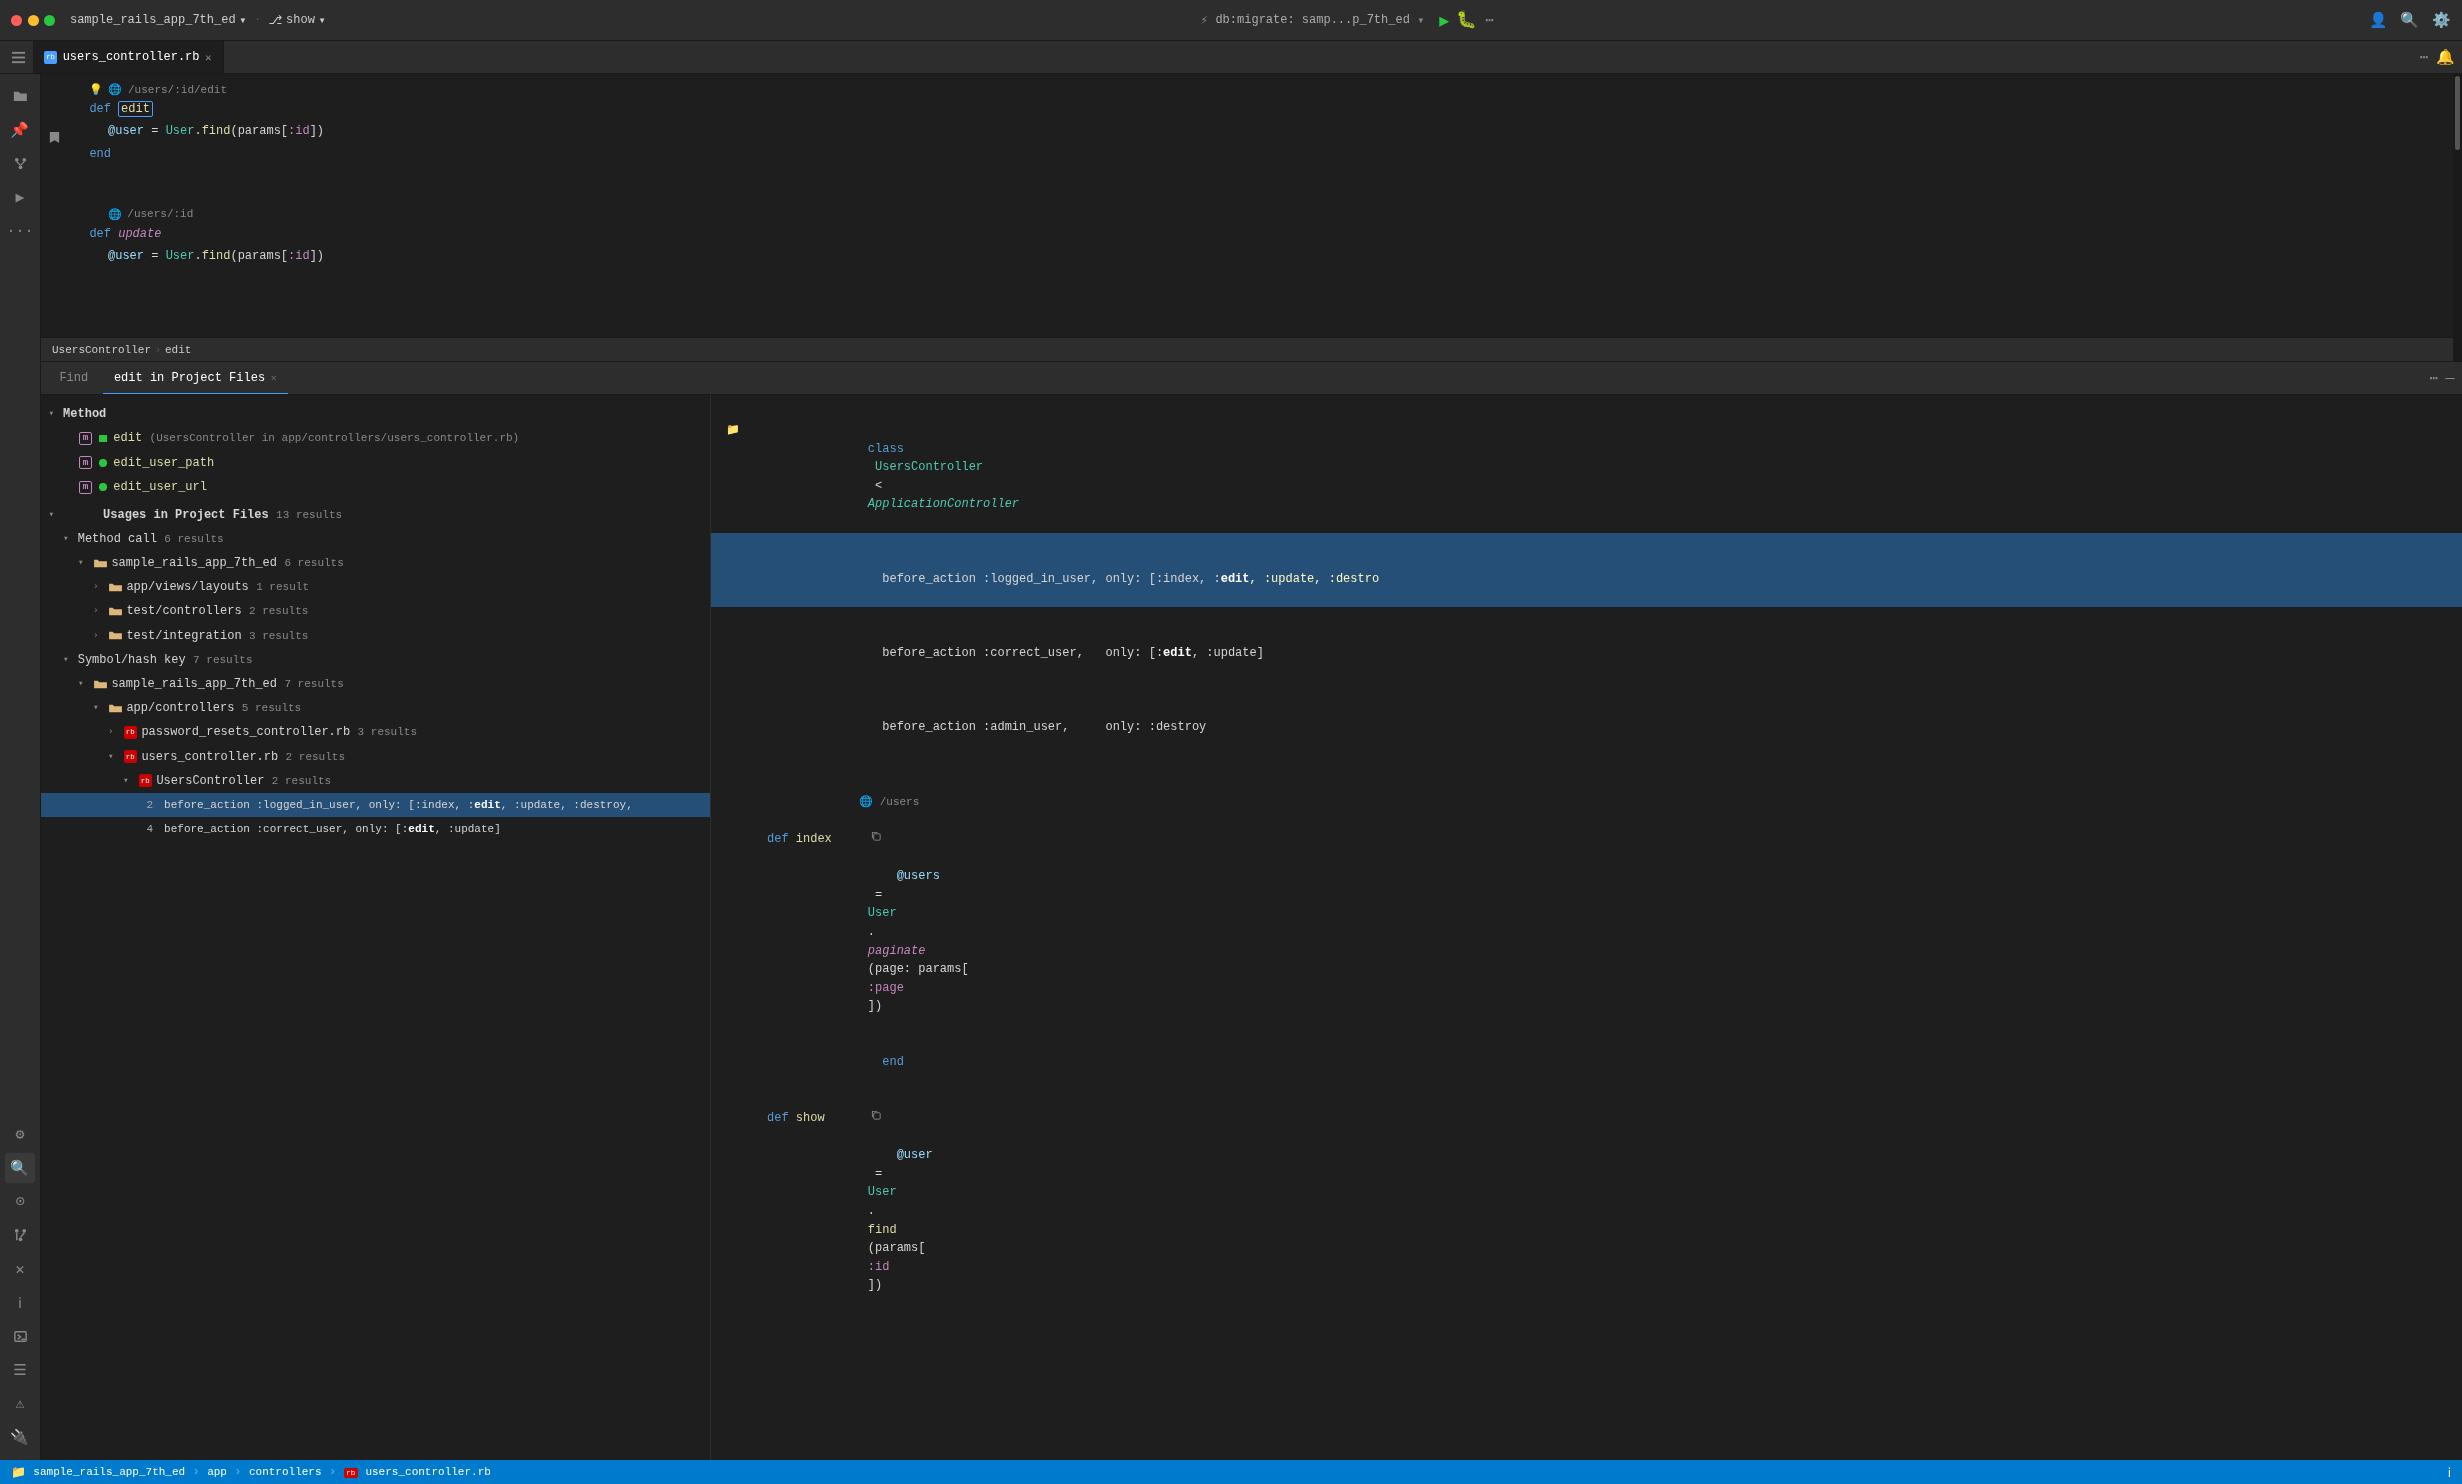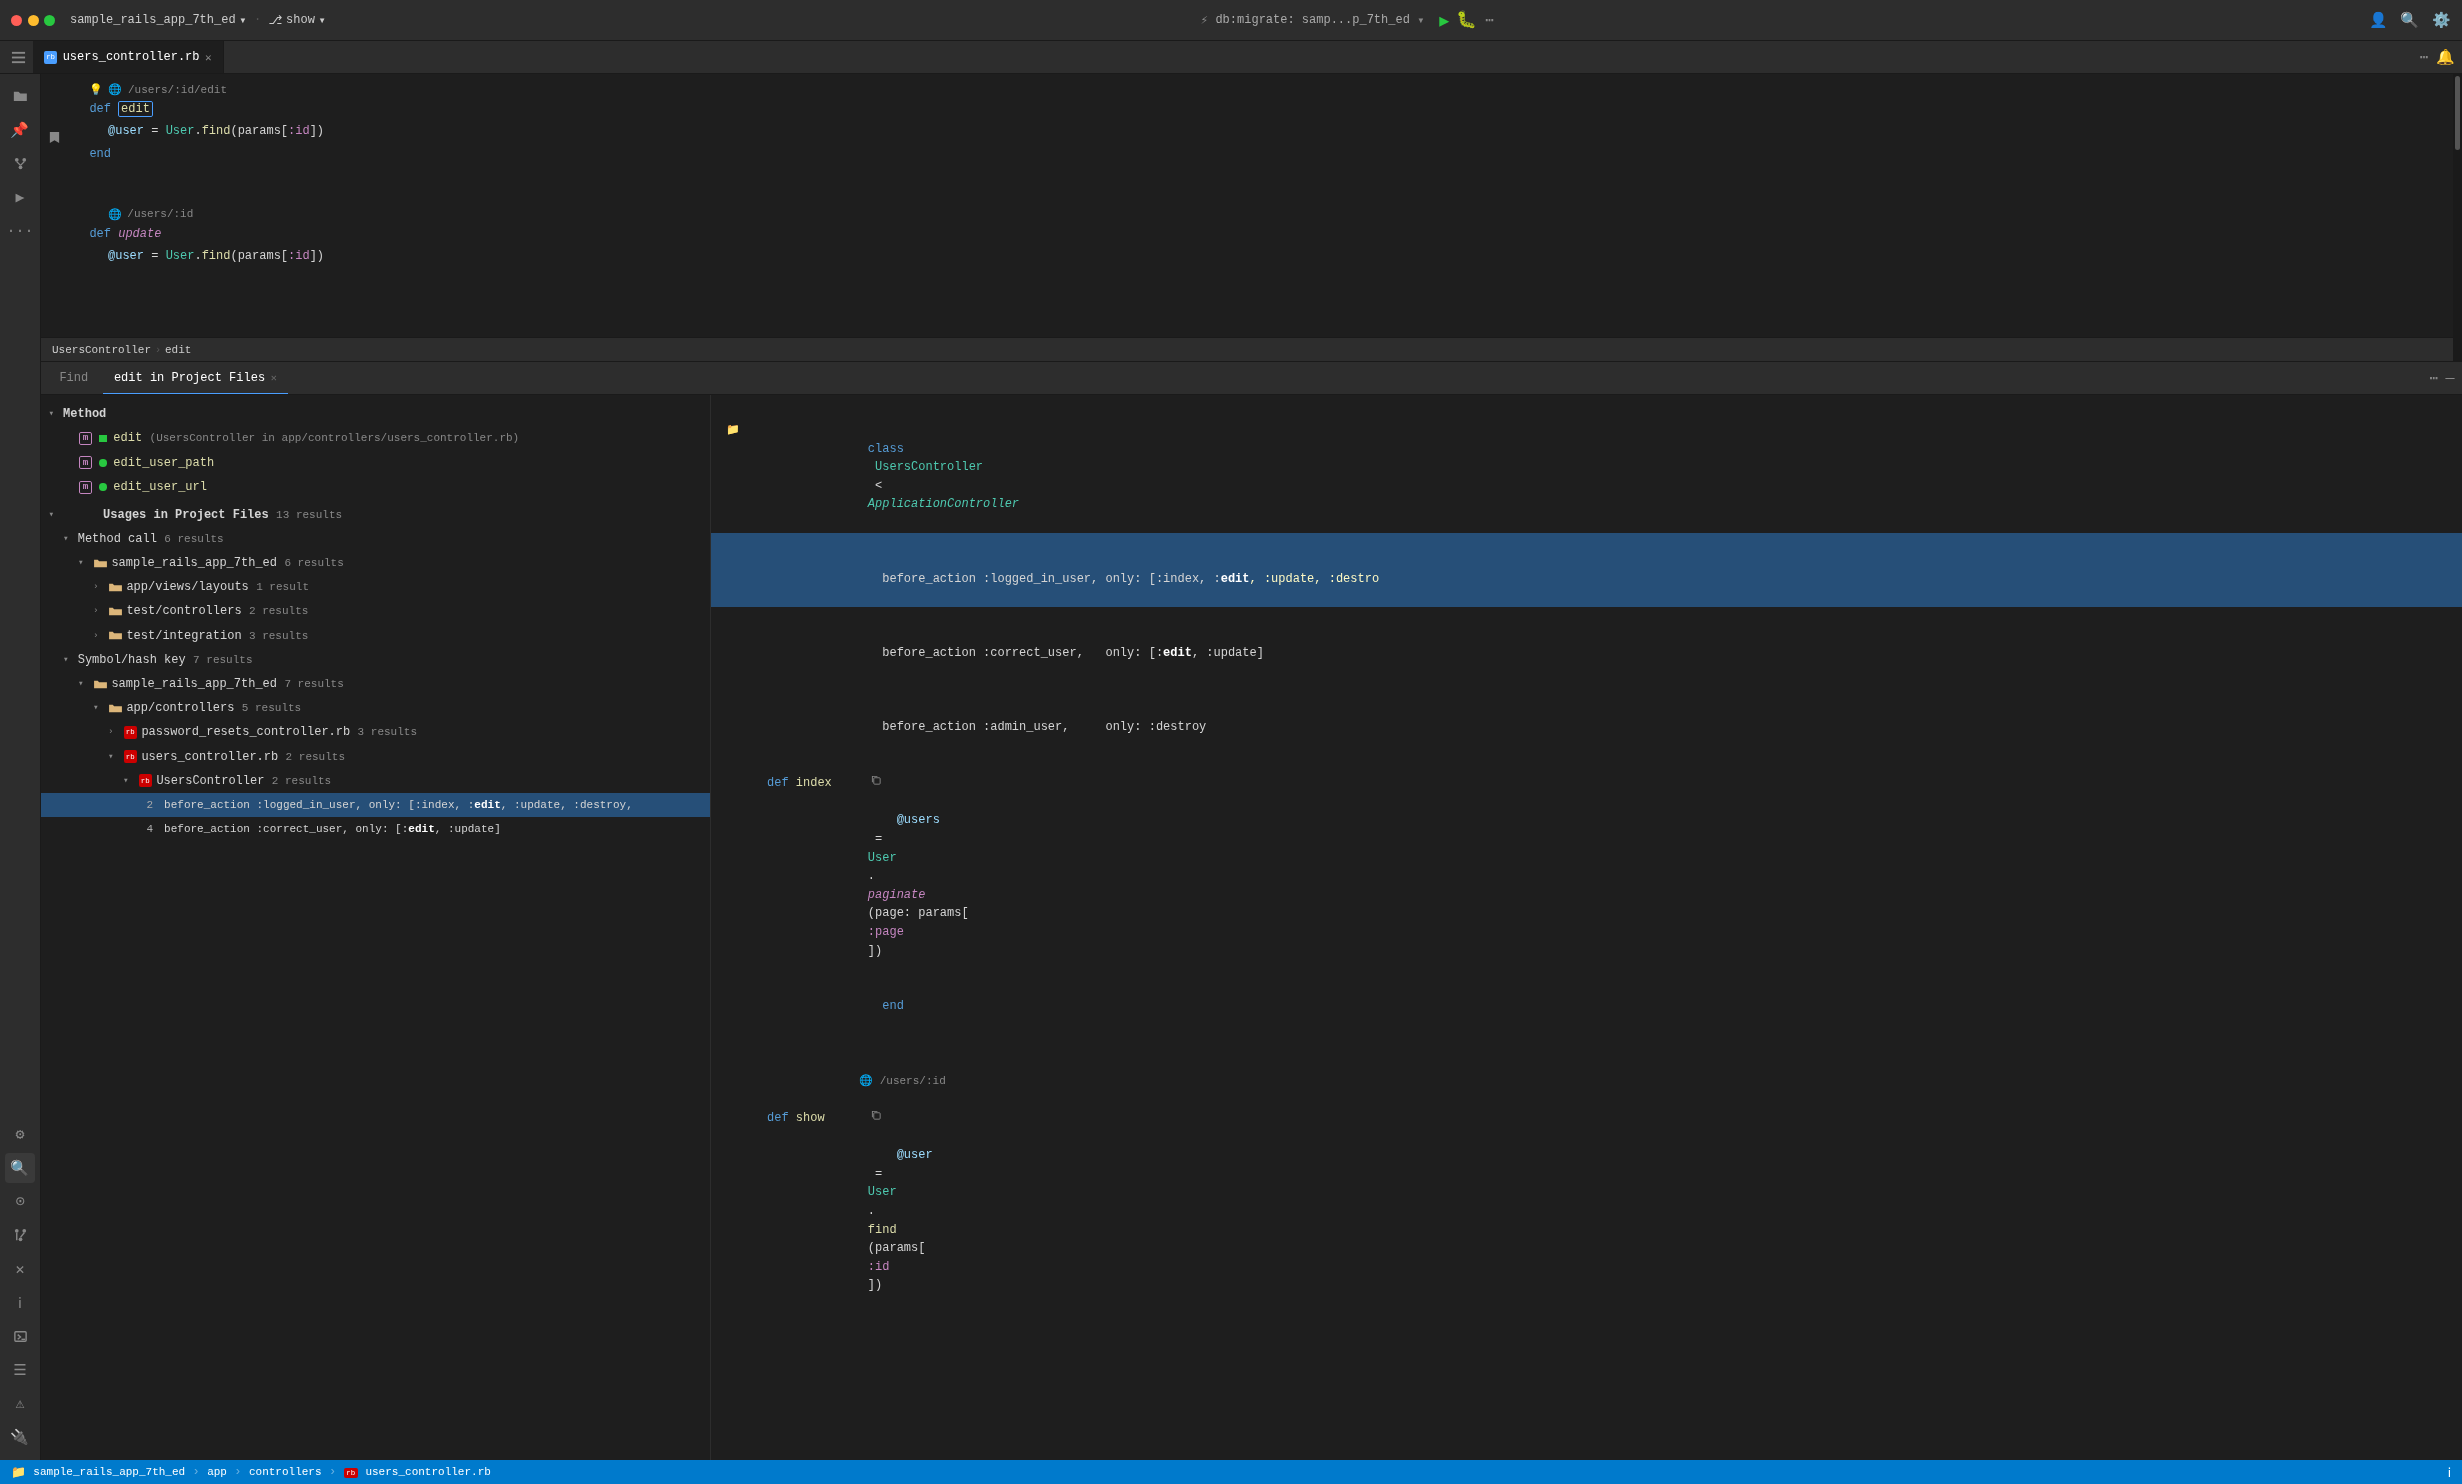--- a/index.html
+++ b/index.html
@@ -454,20 +454,23 @@
               <span style="color:#d4d4d4;">  before_action :correct_user,   only: [:</span><span style="color:#fff;font-weight:bold;">edit</span><span style="color:#d4d4d4;">, :update]</span>
             </div>
 
             <div class="preview-line">
               <span class="preview-line-num"></span>
               <span style="color:#d4d4d4;">  before_action :admin_user,     only: :destroy</span>
             </div>
 
             <div class="preview-line">&nbsp;</div>
 
+            <div class="preview-line" style="color:#888;font-size:11px;">
+              <span>🌐 /users</span>
+            </div>
 
             <div class="preview-line" style="display:flex;align-items:center;padding-left:56px;">
               <span style="position:absolute;left:45px;color:#888;">
                 <svg width="11" height="11" viewBox="0 0 12 12" fill="#888">
                     <rect x="3" y="3" width="7" height="7" rx="1" stroke="#888" stroke-width="1" fill="none"></rect>
                     <path d="M1 1h6v1H2v6H1z" fill="#888"></path>
                   </svg>
               </span>
               <span class="kw">def</span><span style="color:#dcdcaa;"> index</span>
             </div>
@@ -482,23 +485,20 @@
               <span style="color:#c586c0;">:page</span>
               <span style="color:#d4d4d4;">])</span>
             </div>
 
             <div class="preview-line">
               <span class="kw">  end</span>
             </div>
 
             <div class="preview-line">&nbsp;</div>
 
-            <div class="preview-line" style="color:#888;font-size:11px;">
-              <span>🌐 /users/:id</span>
-            </div>
 
             <div class="preview-line" style="display:flex;align-items:center;padding-left:56px;">
               <span style="position:absolute;left:45px;color:#888;">
                 <svg width="11" height="11" viewBox="0 0 12 12" fill="#888">
                     <rect x="3" y="3" width="7" height="7" rx="1" stroke="#888" stroke-width="1" fill="none"></rect>
                     <path d="M1 1h6v1H2v6H1z" fill="#888"></path>
                   </svg>
               </span>
               <span class="kw">def</span><span style="color:#dcdcaa;"> show</span>
             </div>

